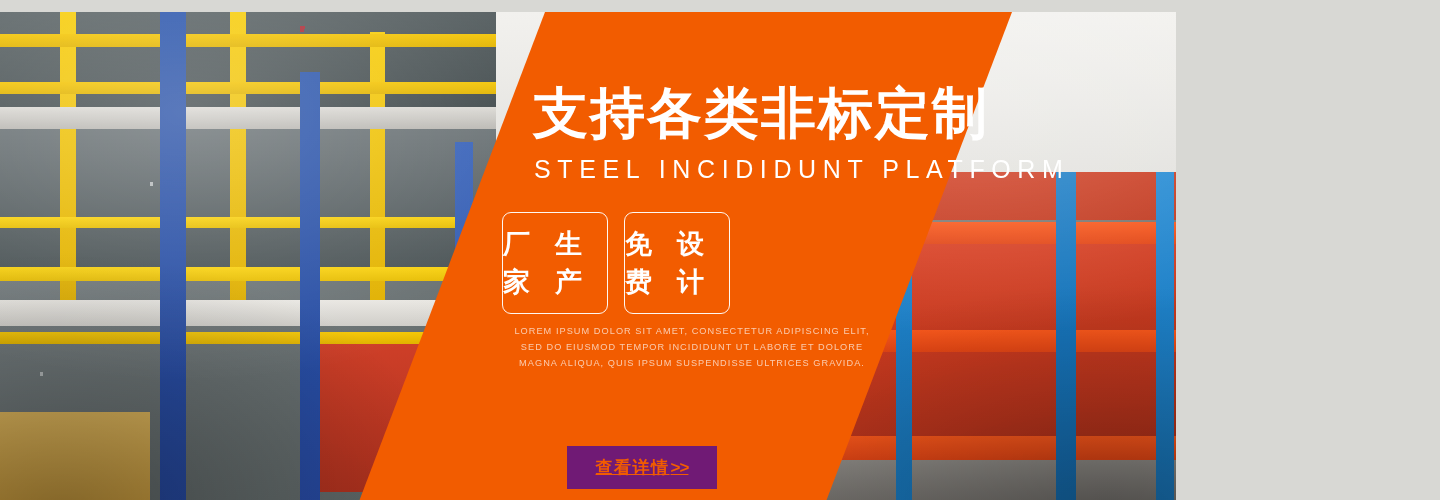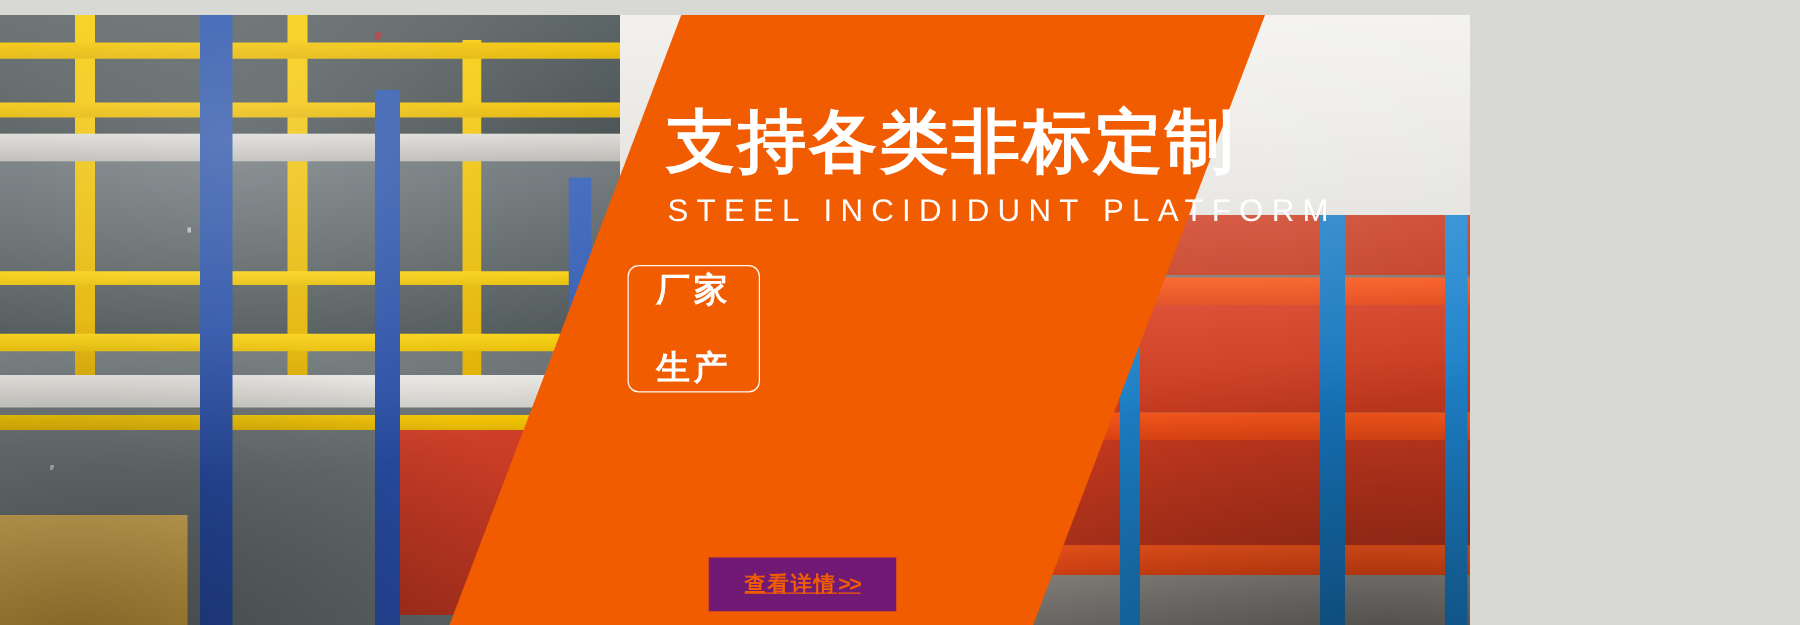--- a/index.html
+++ b/index.html
@@ -127,21 +127,21 @@
     position: absolute; left: 534px; top: 143px;
     font-size: 25px; font-weight: 400; color: #ffffff;
     letter-spacing: 6.6px; white-space: nowrap;
   }
 
   .tags { position: absolute; left: 502px; top: 200px; display: flex; gap: 16px; }
   .tag {
     width: 106px; height: 102px;
     border: 1.6px solid rgba(255,255,255,.95);
     border-radius: 9px;
-    display: flex; flex-direction: column;
+    display: flex; flex-direction: row;
     align-items: center; justify-content: space-between;
     color: #fff; font-size: 27px; font-weight: 700;
     line-height: 1.42; letter-spacing: 3px;
   }
   .tag span { display: block; }
 
   .lorem {
     position: absolute; left: 513px; top: 312px;
     width: 358px; text-align: center;
     font-size: 9.2px; letter-spacing: 1.05px; line-height: 1.72;
@@ -173,22 +173,27 @@
 
     <div class="headline">支持各类非标定制</div>
 
     <div class="subtitle">STEEL INCIDIDUNT PLATFORM</div>
 
     <div class="tags">
       <div class="tag">
         <span>厂家</span>
         <span>生产</span>
       </div>
+      <div class="tag">
+        <span>免费</span>
+        <span>设计</span>
+      </div>
     </div>
 
+    <div class="lorem">LOREM IPSUM DOLOR SIT AMET, CONSECTETUR ADIPISCING ELIT, SED DO EIUSMOD TEMPOR INCIDIDUNT UT LABORE ET DOLORE MAGNA ALIQUA, QUIS IPSUM SUSPENDISSE ULTRICES GRAVIDA.</div>
 
     <a class="cta" href="#">
       <span>查看详情</span>
         <span class="arrows">&gt;&gt;</span>
     </a>
 
   </div>
 </div>
 
 </body></html>

